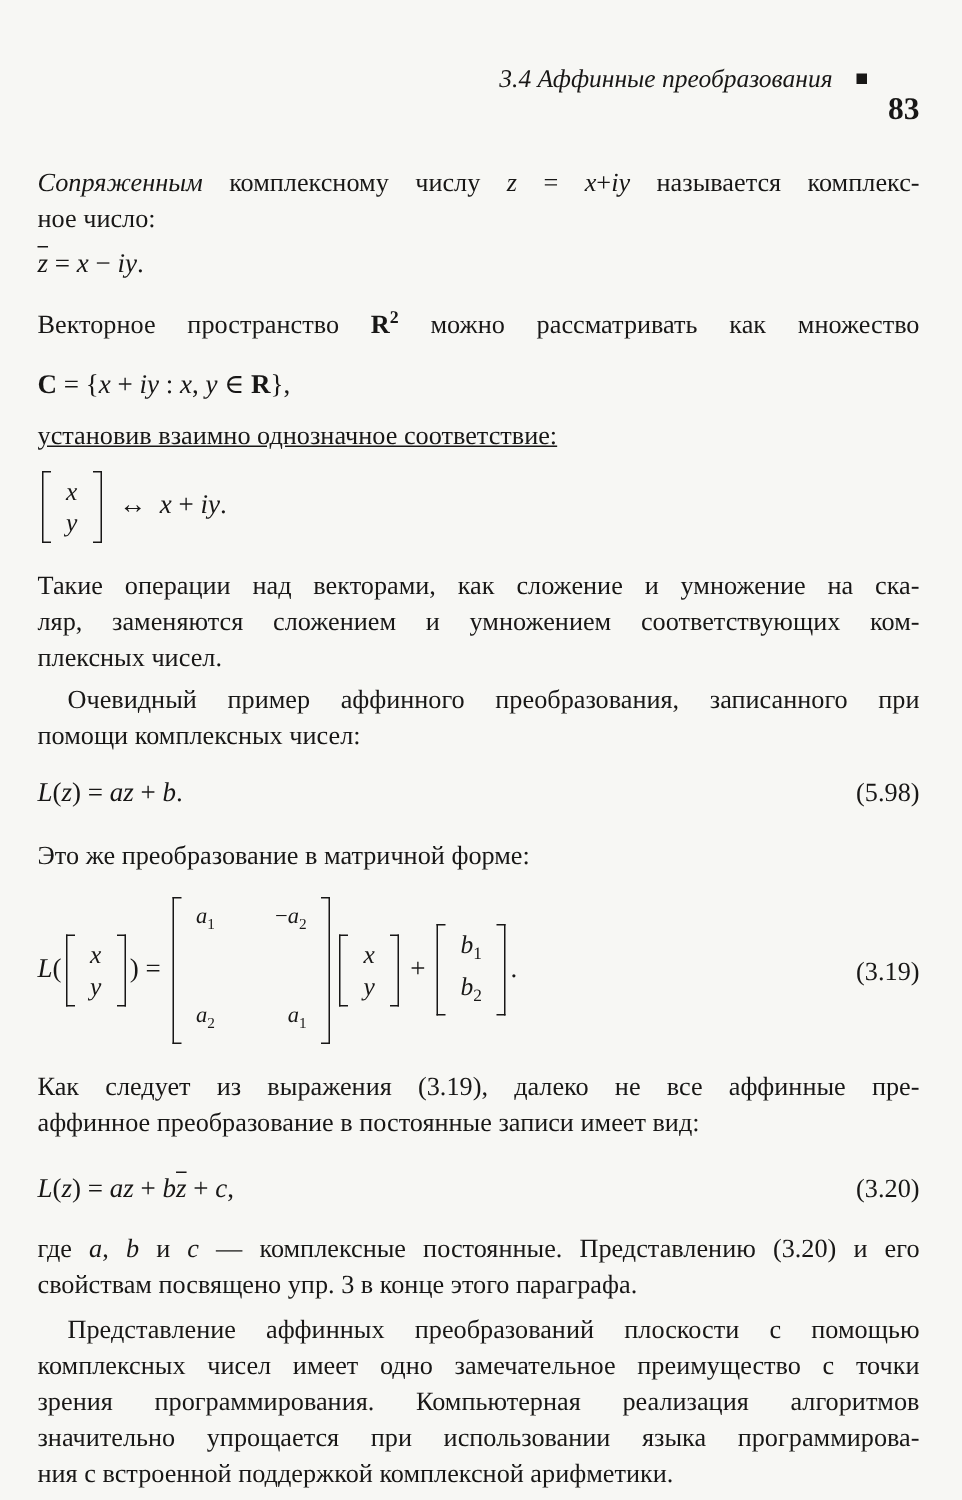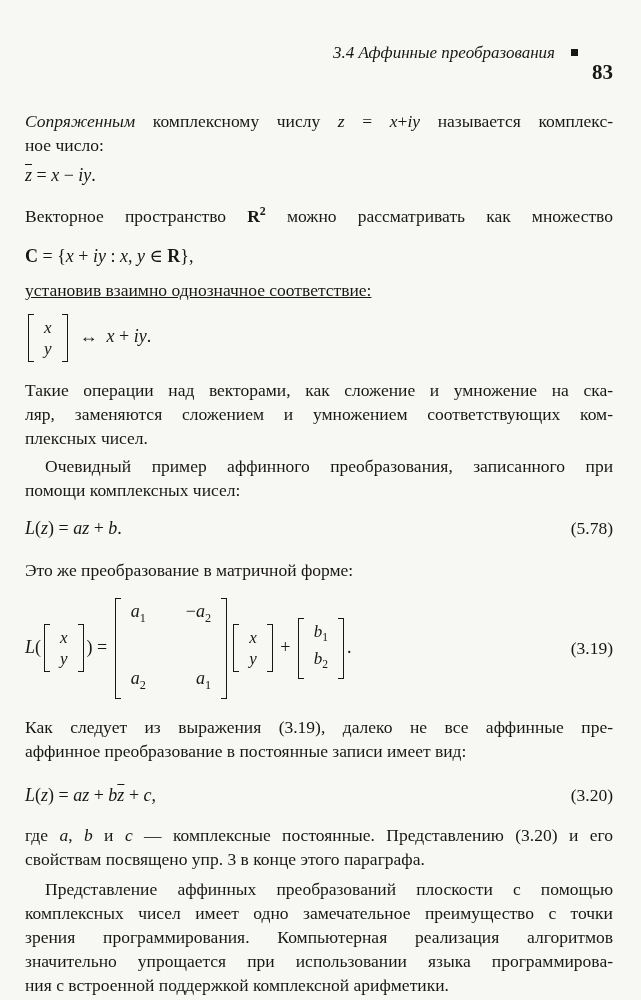--- a/index.html
+++ b/index.html
@@ -99,21 +99,21 @@
     padding: 3px 10px;
     line-height: 21px;
     font-size: 17px;
   }
   .m2 {
     display: inline-grid;
     grid-template-columns: auto auto;
     column-gap: 18px;
     padding: 3px 10px;
     line-height: 21px;
-    font-size: 18px;
+    font-size: 15px;
     gap: 40px;
   }
   .m2 span:nth-child(even) { justify-self: end; }
   .sp { margin: 0 9px; }
 </style>
 </head>
 <body>
 
 <div class="page">
 
@@ -161,21 +161,21 @@
     <span class="line">плексных чисел.</span>
   </p>
 
   <p class="para mt4">
     <span class="line fill ind">Очевидный пример аффинного преобразования, записанного при</span>
     <span class="line">помощи комплексных чисел:</span>
   </p>
 
   <div class="formula mt14">
     <span class="fbody"><i>L</i>(<i>z</i>) = <i>az</i> + <i>b</i>.</span>
-    <span class="eqnum">(5.78)</span>
+    <span class="eqnum">(5.98)</span>
   </div>
 
   <p class="para mt18">
     <span class="line">Это же преобразование в матричной форме:</span>
   </p>
 
   <div class="formula mt16">
     <span class="fbody"><i>L</i>(<span class="mat">
           <span class="br l"></span>
           <span class="vcol">

